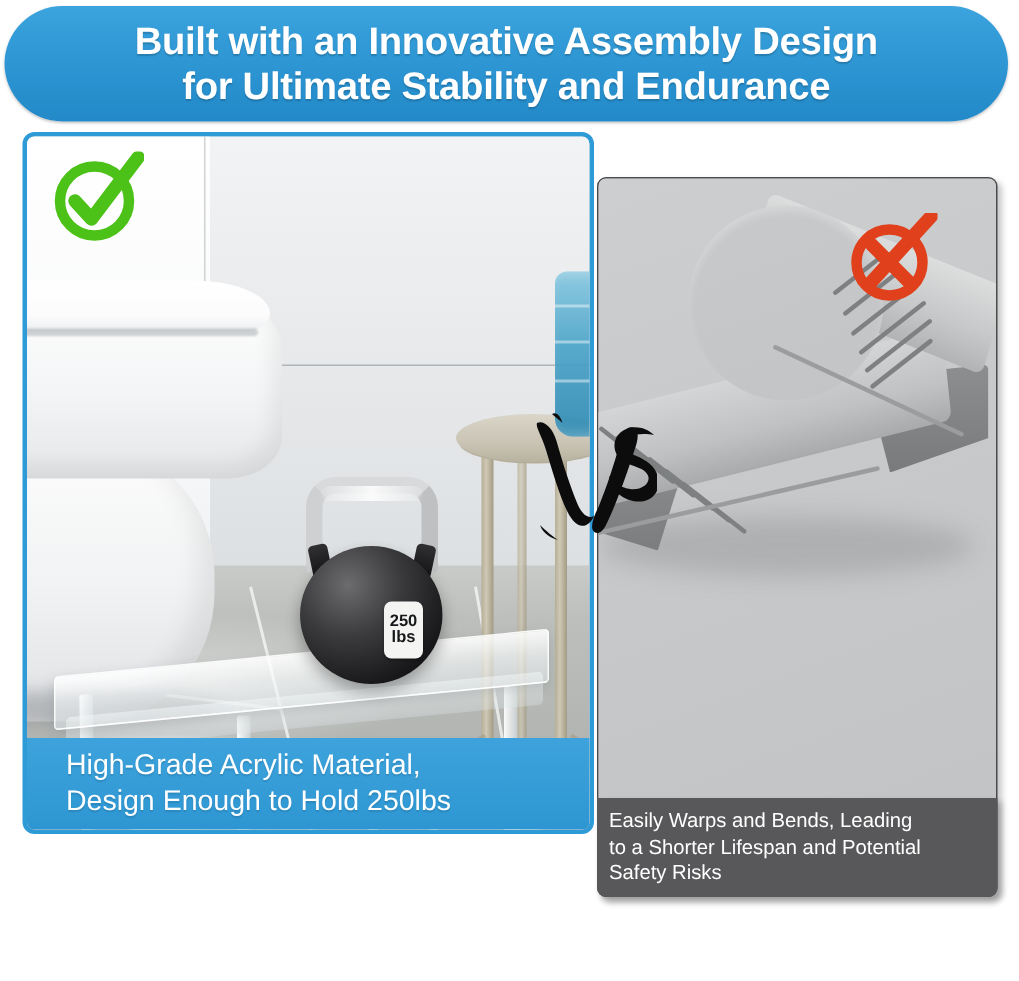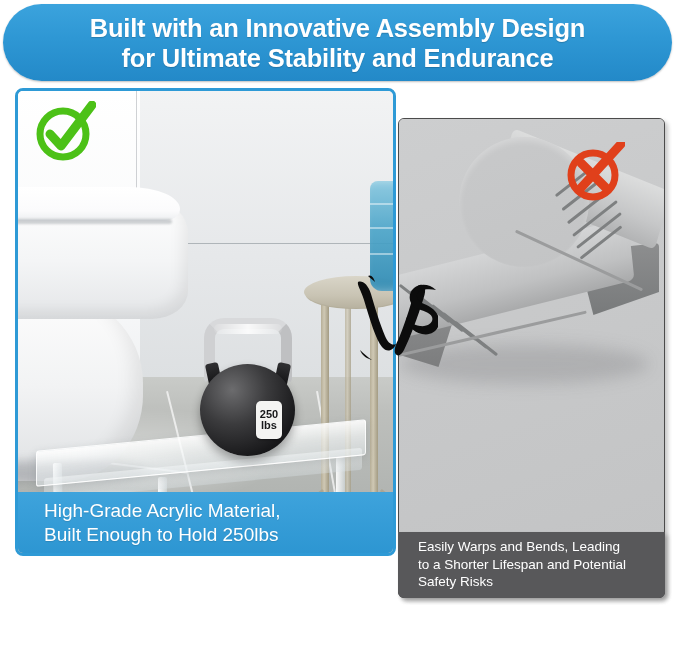--- a/index.html
+++ b/index.html
@@ -406,21 +406,21 @@
   #right-caption {
     position: absolute;
     left: 398px;
     top: 532px;
     width: 267px;
     height: 66px;
     background: #58585a;
     border-radius: 0 0 6px 6px;
     color: #ffffff;
     box-sizing: border-box;
-    padding: 6px 8px 0 20px;
+    padding: 6px 8px 0 8px;
     box-shadow: 3px 3px 4px rgba(0,0,0,0.22);
   }
   #right-caption-text {
     font-size: 13.5px;
     line-height: 17.5px;
     white-space: pre-line;
   }
 
   
   #x-icon {
@@ -507,21 +507,21 @@
     </div>
   </div>
 
   <svg id="check-icon" viewBox="0 0 62 62">
     <circle cx="29" cy="33" r="23" fill="none" stroke="#4cc117" stroke-width="7"></circle>
     <path d="M16 33 L27 45 L58 4" fill="none" stroke="#4cc117" stroke-width="9" stroke-linecap="round" stroke-linejoin="round"></path>
   </svg>
 
   <div id="left-caption">
     <div id="left-caption-text">High-Grade Acrylic Material,
-Built Enough to Hold 250lbs</div>
+Design Enough to Hold 250lbs</div>
   </div>
 </div>
 
 <div id="right-panel">
   <div class="right-bg"></div>
 
   <div class="gs-shadow"></div>
   <div class="gs-foot-l"></div>
   <div class="gs-foot-r"></div>
   <div class="gs-deck"></div>

